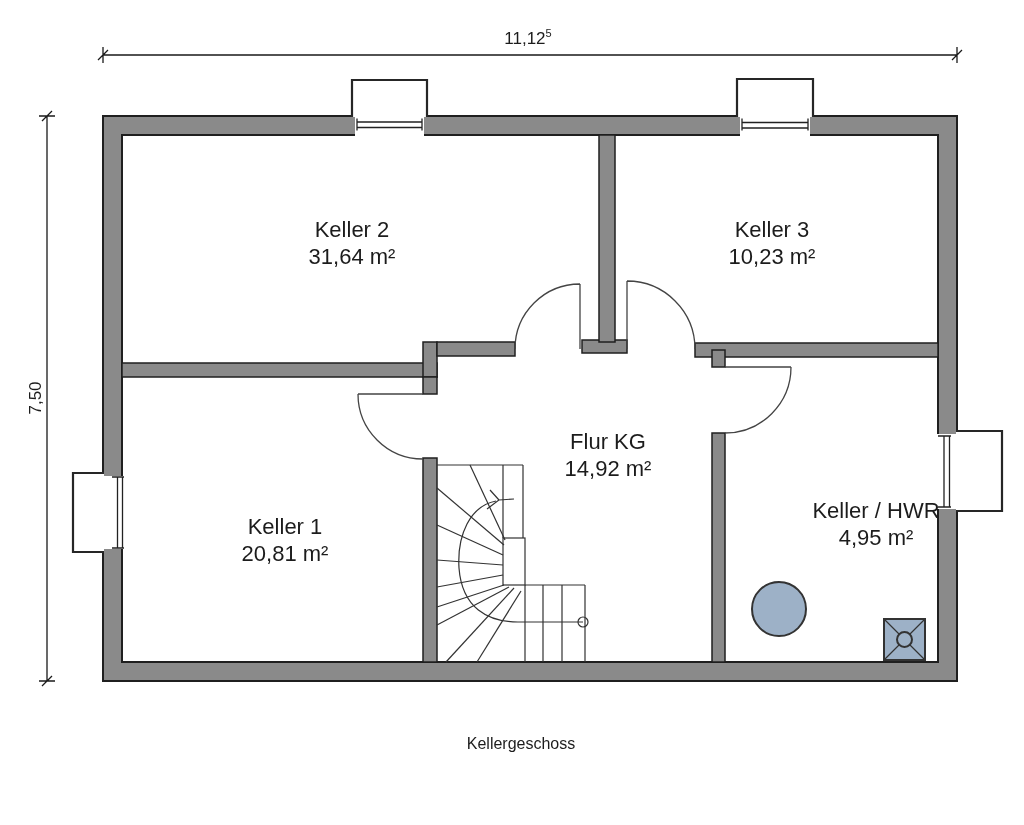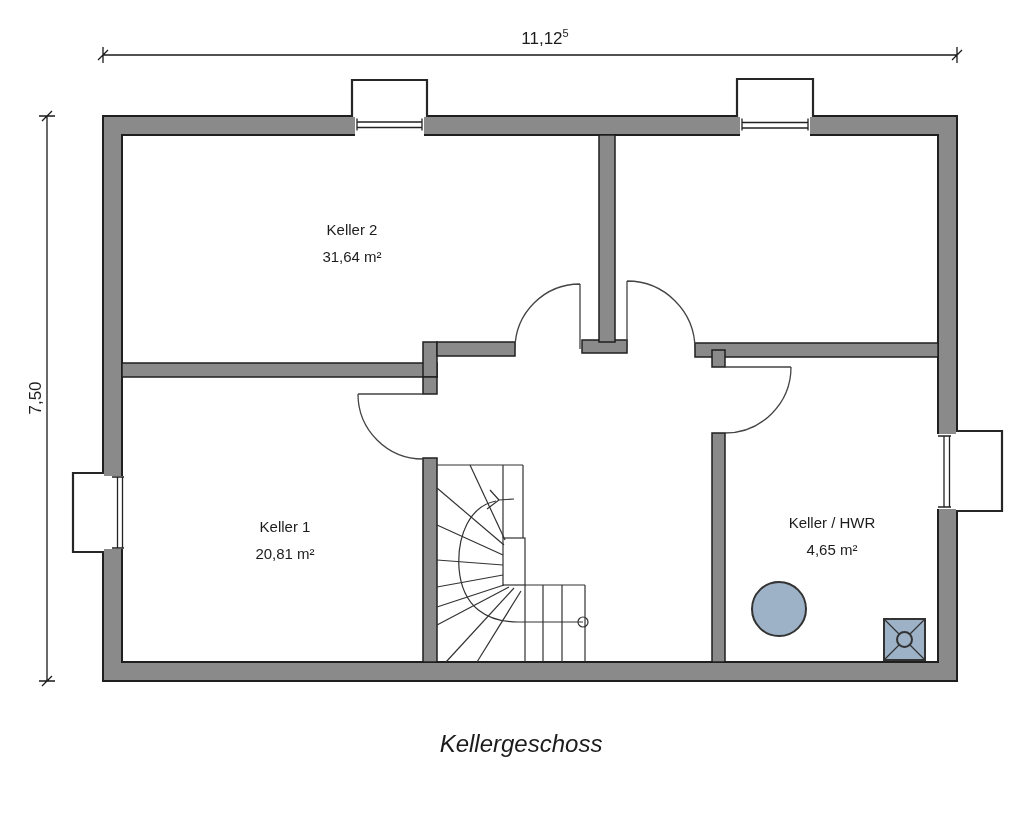--- a/index.html
+++ b/index.html
@@ -16,30 +16,30 @@
   .wall-int{fill:var(--wall);stroke:var(--outline);stroke-width:1.5;}
   .well{fill:#ffffff;stroke:#262626;stroke-width:2.2;}
   .punch{fill:#ffffff;stroke:none;}
   .glaze{stroke:#222222;stroke-width:1.3;fill:none;}
   .thin{stroke:var(--line);stroke-width:1.2;fill:none;}
   .door{stroke:#444444;stroke-width:1.3;fill:none;}
   .fixture{fill:var(--fixture);stroke:#333333;stroke-width:2;}
   .dim{stroke:#1a1a1a;stroke-width:1.3;fill:none;}
   .label{
     position:absolute;transform:translate(-50%,-50%);text-align:center;
-    font-size:15px;line-height:27px;white-space:nowrap;
+    font-size:22px;line-height:27px;white-space:nowrap;
   }
   .label span{display:block;}
   .dim-label{
     position:absolute;transform:translate(-50%,-50%);font-size:17px;white-space:nowrap;
   }
   .dim-label sup{font-size:11px;}
   .dim-label.vert{transform:translate(-50%,-50%) rotate(-90deg);}
   .title{
-    position:absolute;transform:translate(-50%,-50%);font-size:24px;white-space:nowrap;font-style:italic;
+    position:absolute;transform:translate(-50%,-50%);font-size:16px;white-space:nowrap;
   }
 </style>
 </head>
 <body>
 
 <div class="canvas">
 
   <svg width="1024" height="825" viewBox="0 0 1024 825">
 
     <g>
@@ -130,30 +130,38 @@
     </g>
     <g>
       <path class="dim" d="M47,116 V681 M39,116 H55 M39,681 H55 M42,121 L52,111 M42,686 L52,676"></path>
     </g>
   </svg>
 
   <div class="label" style="left:352px;top:243px;">
     <span>Keller 2</span>
     <span>31,64 m²</span>
   </div>
+  <div class="label" style="left:772px;top:243px;">
+    <span>Keller 3</span>
+    <span>10,23 m²</span>
+  </div>
   <div class="label" style="left:285px;top:540px;">
     <span>Keller 1</span>
     <span>20,81 m²</span>
   </div>
-  <div class="label" style="left:832px;top:524px;margin-top:12px;">
+  <div class="label" style="left:608px;top:455px;">
+    <span>Flur KG</span>
+    <span>14,92 m²</span>
+  </div>
+  <div class="label" style="left:876px;top:524px;">
     <span>Keller / HWR</span>
-    <span>4,65 m²</span>
+    <span>4,95 m²</span>
   </div>
 
-  <div class="dim-label" style="left:528px;top:38px;margin-left:17px;">
+  <div class="dim-label" style="left:528px;top:38px;">
     <span>11,12</span><sup>5</sup>
   </div>
   <div class="dim-label vert" style="left:36px;top:398px;">
     <span>7,50</span>
   </div>
 
   <div class="title" style="left:521px;top:744px;">Kellergeschoss</div>
 
 </div>
 

